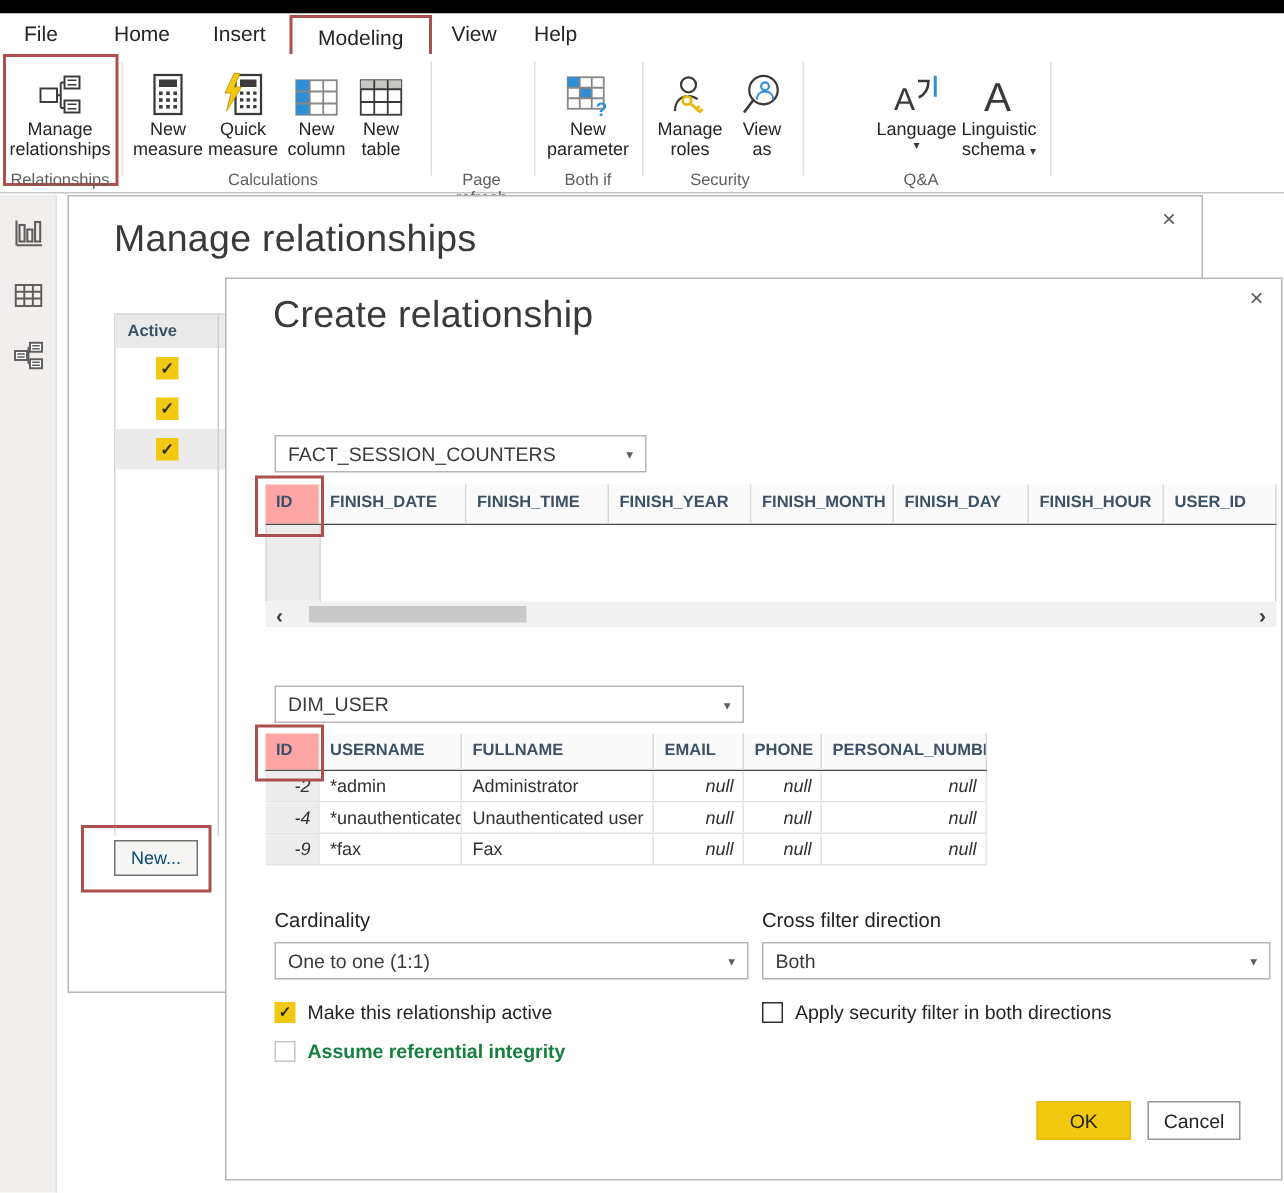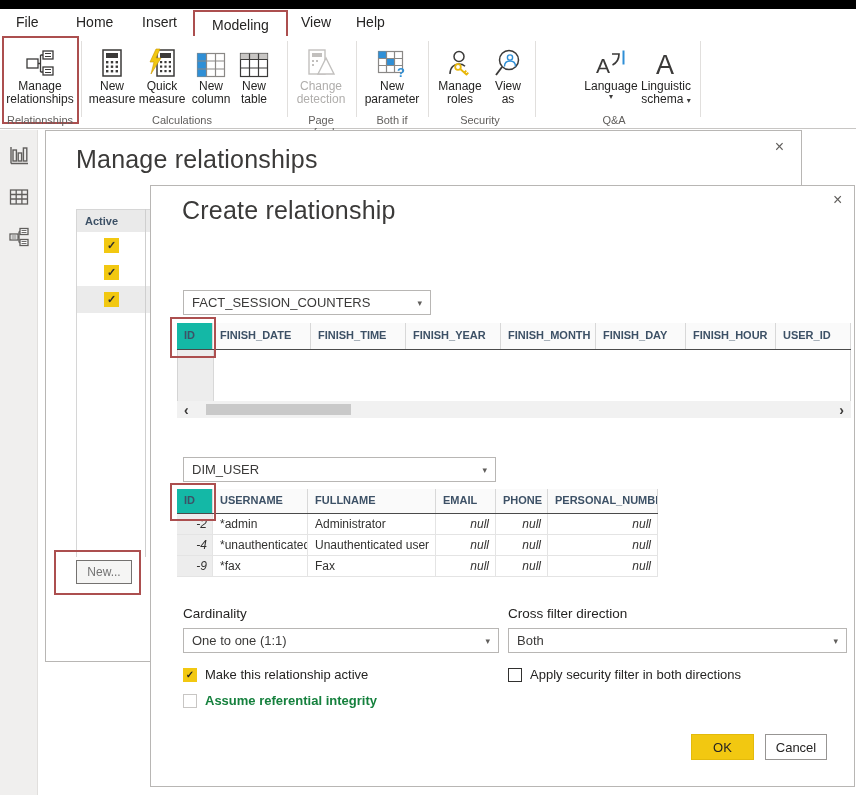--- a/index.html
+++ b/index.html
@@ -40,32 +40,32 @@
   
   .mtable { position:absolute; left:30px; top:78px; width:470px; height:348px; border-left:1px solid #d6d6d6; }
   .mvline { position:absolute; left:68px; top:0; width:1px; height:100%; background:#cfcfcf; }
   .mhead { display:flex; height:23px; background:#eaeaea; border-top:1px solid #d6d6d6; }
   .mha { width:68px; font-size:11px; font-weight:bold; color:#3d5166; padding:5px 0 0 8px; }
   .mhb { flex:1; }
   .mrow { height:27px; display:flex; }
   .mrow.selrow { background:#ebebeb; }
   .cbwrap { width:69px; display:flex; align-items:center; justify-content:center; }
   .ycb { width:15px; height:15px; background:#F2C811; display:flex; align-items:center; justify-content:center; font-size:11px; font-weight:bold; color:#323130; cursor:pointer; }
-  .newbtn { position:absolute; left:30px; top:429px; width:56px; height:24px; background:#f5f5f4; border:1px solid #747270; font-size:12px; color:#737373; text-align:center; line-height:22px; cursor:pointer; }
+  .newbtn { position:absolute; left:30px; top:429px; width:56px; height:24px; background:#f5f5f4; border:1px solid #747270; font-size:12px; color:#0c4a6e; text-align:center; line-height:22px; cursor:pointer; }
 
   
   .subtitle { position:absolute; left:32px; top:60px; font-size:14px; color:#323130; }
   .sel { position:absolute; height:25px; border:1px solid #b8b6b4; background:#fff; font-size:13px; color:#3b3a39; display:flex; align-items:center; padding:0 8px; cursor:pointer; }
   .sel .arrow { position:absolute; right:8px; font-size:9px; color:#605e5c; }
   .flabel { position:absolute; font-size:13.5px; color:#252423; }
 
   .grid { position:absolute; }
   .ghead { display:flex; border-bottom:1px solid #4a4a4a; }
   .gc { padding:6px 0 0 7px; font-size:11px; font-weight:bold; color:#3d5166; border-right:1px solid #d8d8d8; background:#fafafa; height:26px; white-space:nowrap; overflow:hidden; }
-  .gc.selcol { background:#14b8a6; }
+  .gc.selcol { background:#fca5a5; }
   .t2 .gc { height:24px; padding-top:5px; }
   .grow { display:flex; height:21px; border-bottom:1px solid #e4e4e4; background:#fff; }
   .gd { font-size:12px; color:#323130; padding:3px 5px 0 7px; border-right:1px solid #e4e4e4; white-space:nowrap; overflow:hidden; }
   .gd.idc { font-style:italic; text-align:right; padding-right:5px; background:#ededed; padding-left:0; }
   .gd.nullc { font-style:italic; text-align:right; padding-right:6px; padding-left:0; }
   .w36{width:36px}.w98{width:98px}.w95{width:95px}.w90{width:90px}.w75{width:75px}
   .w128{width:128px}.w60{width:60px}.w52{width:52px}.w110{width:110px}
   .t1body { position:relative; height:51px; border-left:1px solid #d4d4d4; border-right:1px solid #d4d4d4; background:#fff; }
   .idstrip { position:absolute; left:0; top:0; width:36px; height:100%; background:#ededed; border-right:1px solid #d8d8d8; }
   .hscroll { position:relative; height:17px; background:#f1f1f1; display:flex; align-items:center; justify-content:space-between; padding:0 7px; cursor:pointer; }
@@ -176,33 +176,20 @@
         <rect x="1.5" y="1.5" width="27" height="23" fill="#fff" stroke="#3b3a39" stroke-width="1.2"></rect>
         <rect x="1.5" y="1.5" width="27" height="6" fill="#c8c6c4"></rect>
         <path d="M10.5 1.5 V24.5 M19.5 1.5 V24.5 M1.5 7.5 H28.5 M1.5 16 H28.5" stroke="#3b3a39" stroke-width="1.2"></path>
       </svg>
     </div>
     <div class="rlbl">New table</div>
   </div>
   <div class="glabel" style="left:84px;width:196px">Calculations</div>
   <div class="gdiv" style="left:287px"></div>
 
-  <div class="rbtn" style="left:292px;width:58px">
-    <div class="ric">
-      <svg width="30" height="30" viewBox="0 0 30 30">
-        <rect x="3" y="2" width="16" height="24" fill="#fff" stroke="#c2c0be" stroke-width="1.4"></rect>
-        <rect x="6" y="5" width="10" height="4" fill="#c2c0be"></rect>
-        <rect x="6" y="12" width="2" height="2" fill="#c2c0be"></rect>
-          <rect x="10" y="12" width="2" height="2" fill="#c2c0be"></rect>
-        <rect x="6" y="16" width="2" height="2" fill="#c2c0be"></rect>
-        <path d="M20 10 L28 26 H12 Z" fill="#fff" stroke="#c2c0be" stroke-width="1.4"></path>
-      </svg>
-    </div>
-    <div class="rlbl disabled">Change detection</div>
-  </div>
   <div class="glabel" style="left:290px;width:62px">Page refresh</div>
   <div class="gdiv" style="left:356px"></div>
 
   <div class="rbtn" style="left:360px;width:64px">
     <div class="ric">
       <svg width="30" height="28" viewBox="0 0 30 28">
         <rect x="1.5" y="1.5" width="24" height="21" fill="#fff" stroke="#8a8886" stroke-width="1.2"></rect>
         <rect x="1.5" y="1.5" width="8" height="7" fill="#2f8fd6"></rect>
         <rect x="9.5" y="8.5" width="8" height="7" fill="#2f8fd6"></rect>
         <path d="M9.5 1.5 V22.5 M17.5 1.5 V22.5 M1.5 8.5 H25.5 M1.5 15.5 H25.5" stroke="#8a8886" stroke-width="1.2"></path>

